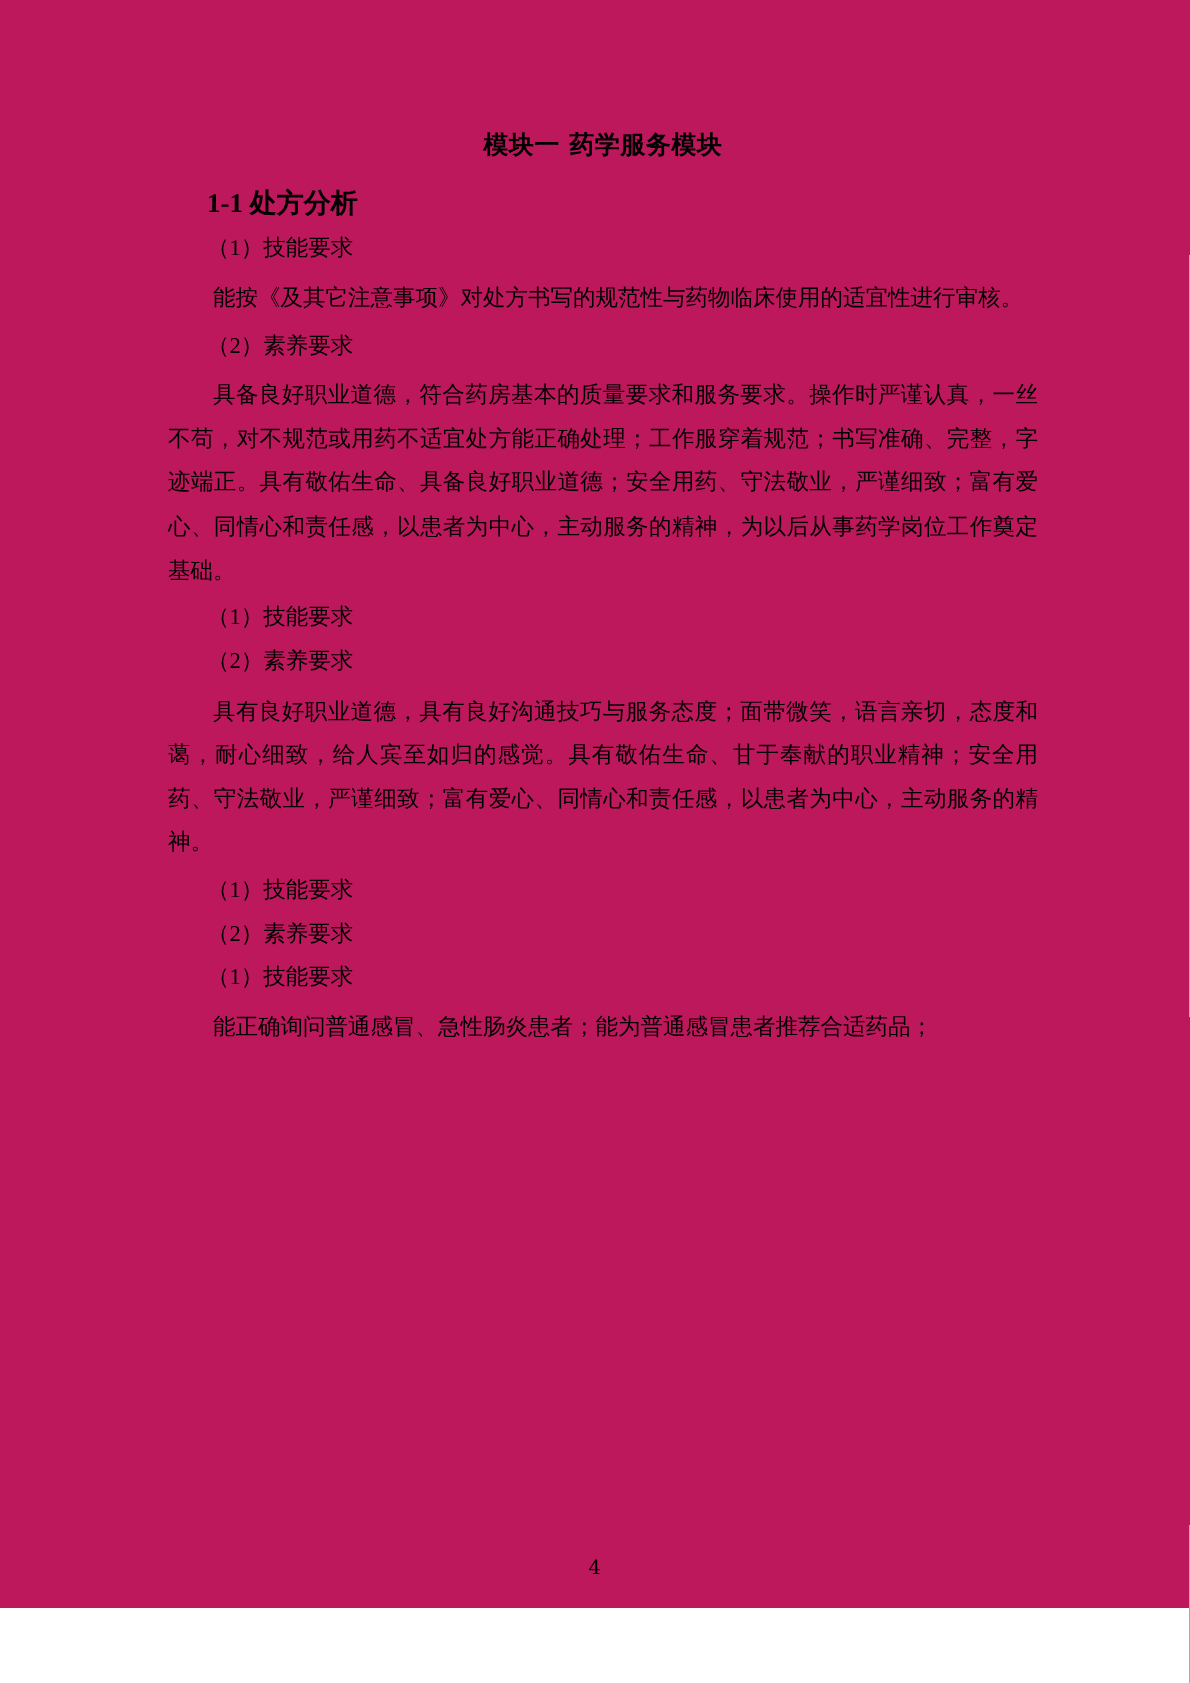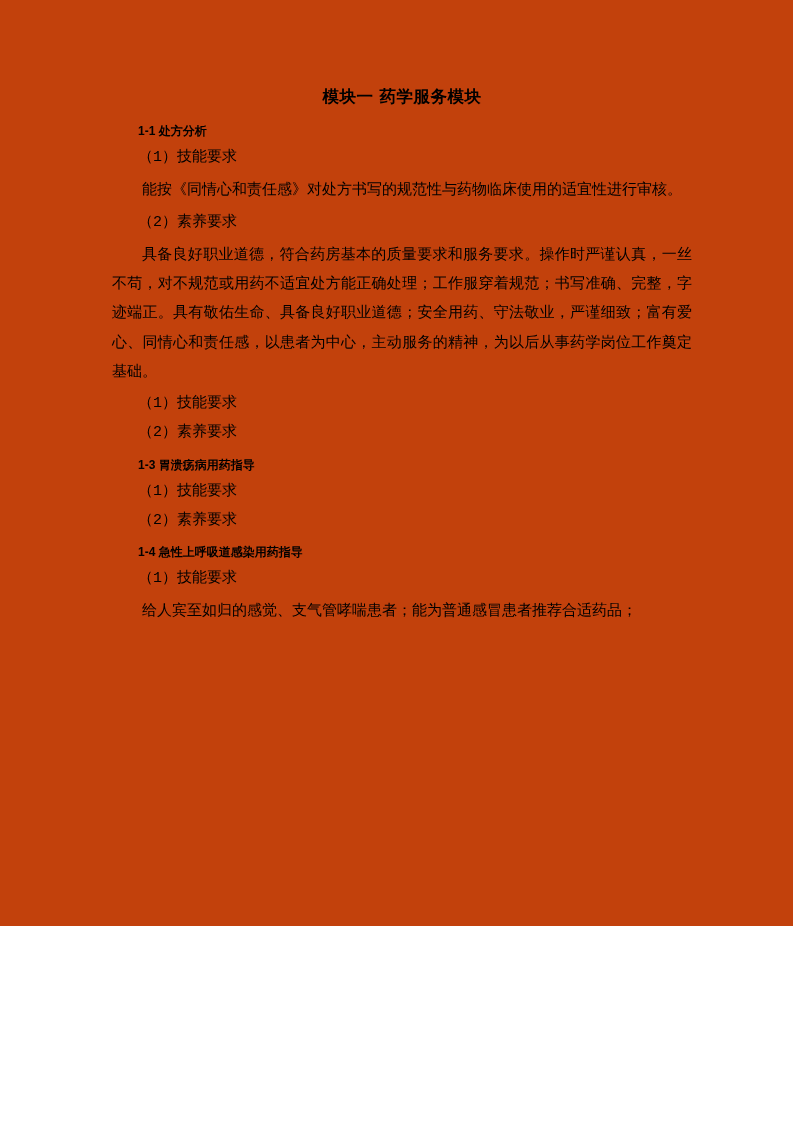--- a/index.html
+++ b/index.html
@@ -3,52 +3,52 @@
 <meta charset="utf-8">
 <style>
   html, body {
     margin: 0;
     padding: 0;
     background: #ffffff;
   }
   .page {
     position: relative;
     width: 793px;
-    height: 926px;
+    height: 1072px;
     margin: 0 auto;
-    background: #c2410c;
+    background: #be185d;
     box-sizing: border-box;
     overflow: hidden;
   }
   .content {
     position: absolute;
     left: 112px;
     top: 86px;
     width: 580px;
   }
   .doc-title {
     text-align: center;
     font-family: "DejaVu Serif", "Liberation Serif", serif;
     font-weight: bold;
     font-size: 16.5px;
     letter-spacing: 0.5px;
     margin: 0 0 14px 0;
     color: #000;
   }
   .heading {
-    font-family: Liberation Sans, sans-serif;
+    font-family: Liberation Serif, serif;
     font-weight: bold;
-    font-size: 12px;
+    font-size: 18px;
     color: #000;
     margin: 11px 0 6px 0;
     text-indent: 26px;
     line-height: 1.5;
   }
   .subhead {
-    font-family: Liberation Mono, monospace;
+    font-family: Liberation Serif, serif;
     font-size: 15px;
     color: #000;
     margin: 6px 0 6px 0;
     text-indent: 26px;
     line-height: 1.55;
   }
   .para {
     font-family: "DejaVu Serif", "Liberation Serif", serif;
     font-size: 15px;
     color: #000;
@@ -75,31 +75,30 @@
 </head>
 <body>
 
 <div class="page">
   <div class="content">
 
     <h1 class="doc-title">模块一   药学服务模块</h1>
 
     <h2 class="heading">1-1  处方分析</h2>
     <p class="subhead">（1）技能要求</p>
-    <p class="para">能按《同情心和责任感》对处方书写的规范性与药物临床使用的适宜性进行审核。</p>
+    <p class="para">能按《及其它注意事项》对处方书写的规范性与药物临床使用的适宜性进行审核。</p>
     <p class="subhead">（2）素养要求</p>
     <p class="para">具备良好职业道德，符合药房基本的质量要求和服务要求。操作时严谨认真，一丝不苟，对不规范或用药不适宜处方能正确处理；工作服穿着规范；书写准确、完整，字迹端正。具有敬佑生命、具备良好职业道德；安全用药、守法敬业，严谨细致；富有爱心、同情心和责任感，以患者为中心，主动服务的精神，为以后从事药学岗位工作奠定基础。</p>
 
     <p class="subhead">（1）技能要求</p>
     <p class="subhead">（2）素养要求</p>
+    <p class="para">具有良好职业道德，具有良好沟通技巧与服务态度；面带微笑，语言亲切，态度和蔼，耐心细致，给人宾至如归的感觉。具有敬佑生命、甘于奉献的职业精神；安全用药、守法敬业，严谨细致；富有爱心、同情心和责任感，以患者为中心，主动服务的精神。</p>
 
-    <h2 class="heading">1-3  胃溃疡病用药指导</h2>
     <p class="subhead">（1）技能要求</p>
     <p class="subhead">（2）素养要求</p>
 
-    <h2 class="heading">1-4  急性上呼吸道感染用药指导</h2>
     <p class="subhead">（1）技能要求</p>
-    <p class="para">给人宾至如归的感觉、支气管哮喘患者；能为普通感冒患者推荐合适药品；</p>
+    <p class="para">能正确询问普通感冒、急性肠炎患者；能为普通感冒患者推荐合适药品；</p>
 
   </div>
 
   <div class="page-number">4</div>
 </div>
 
 </body></html>

